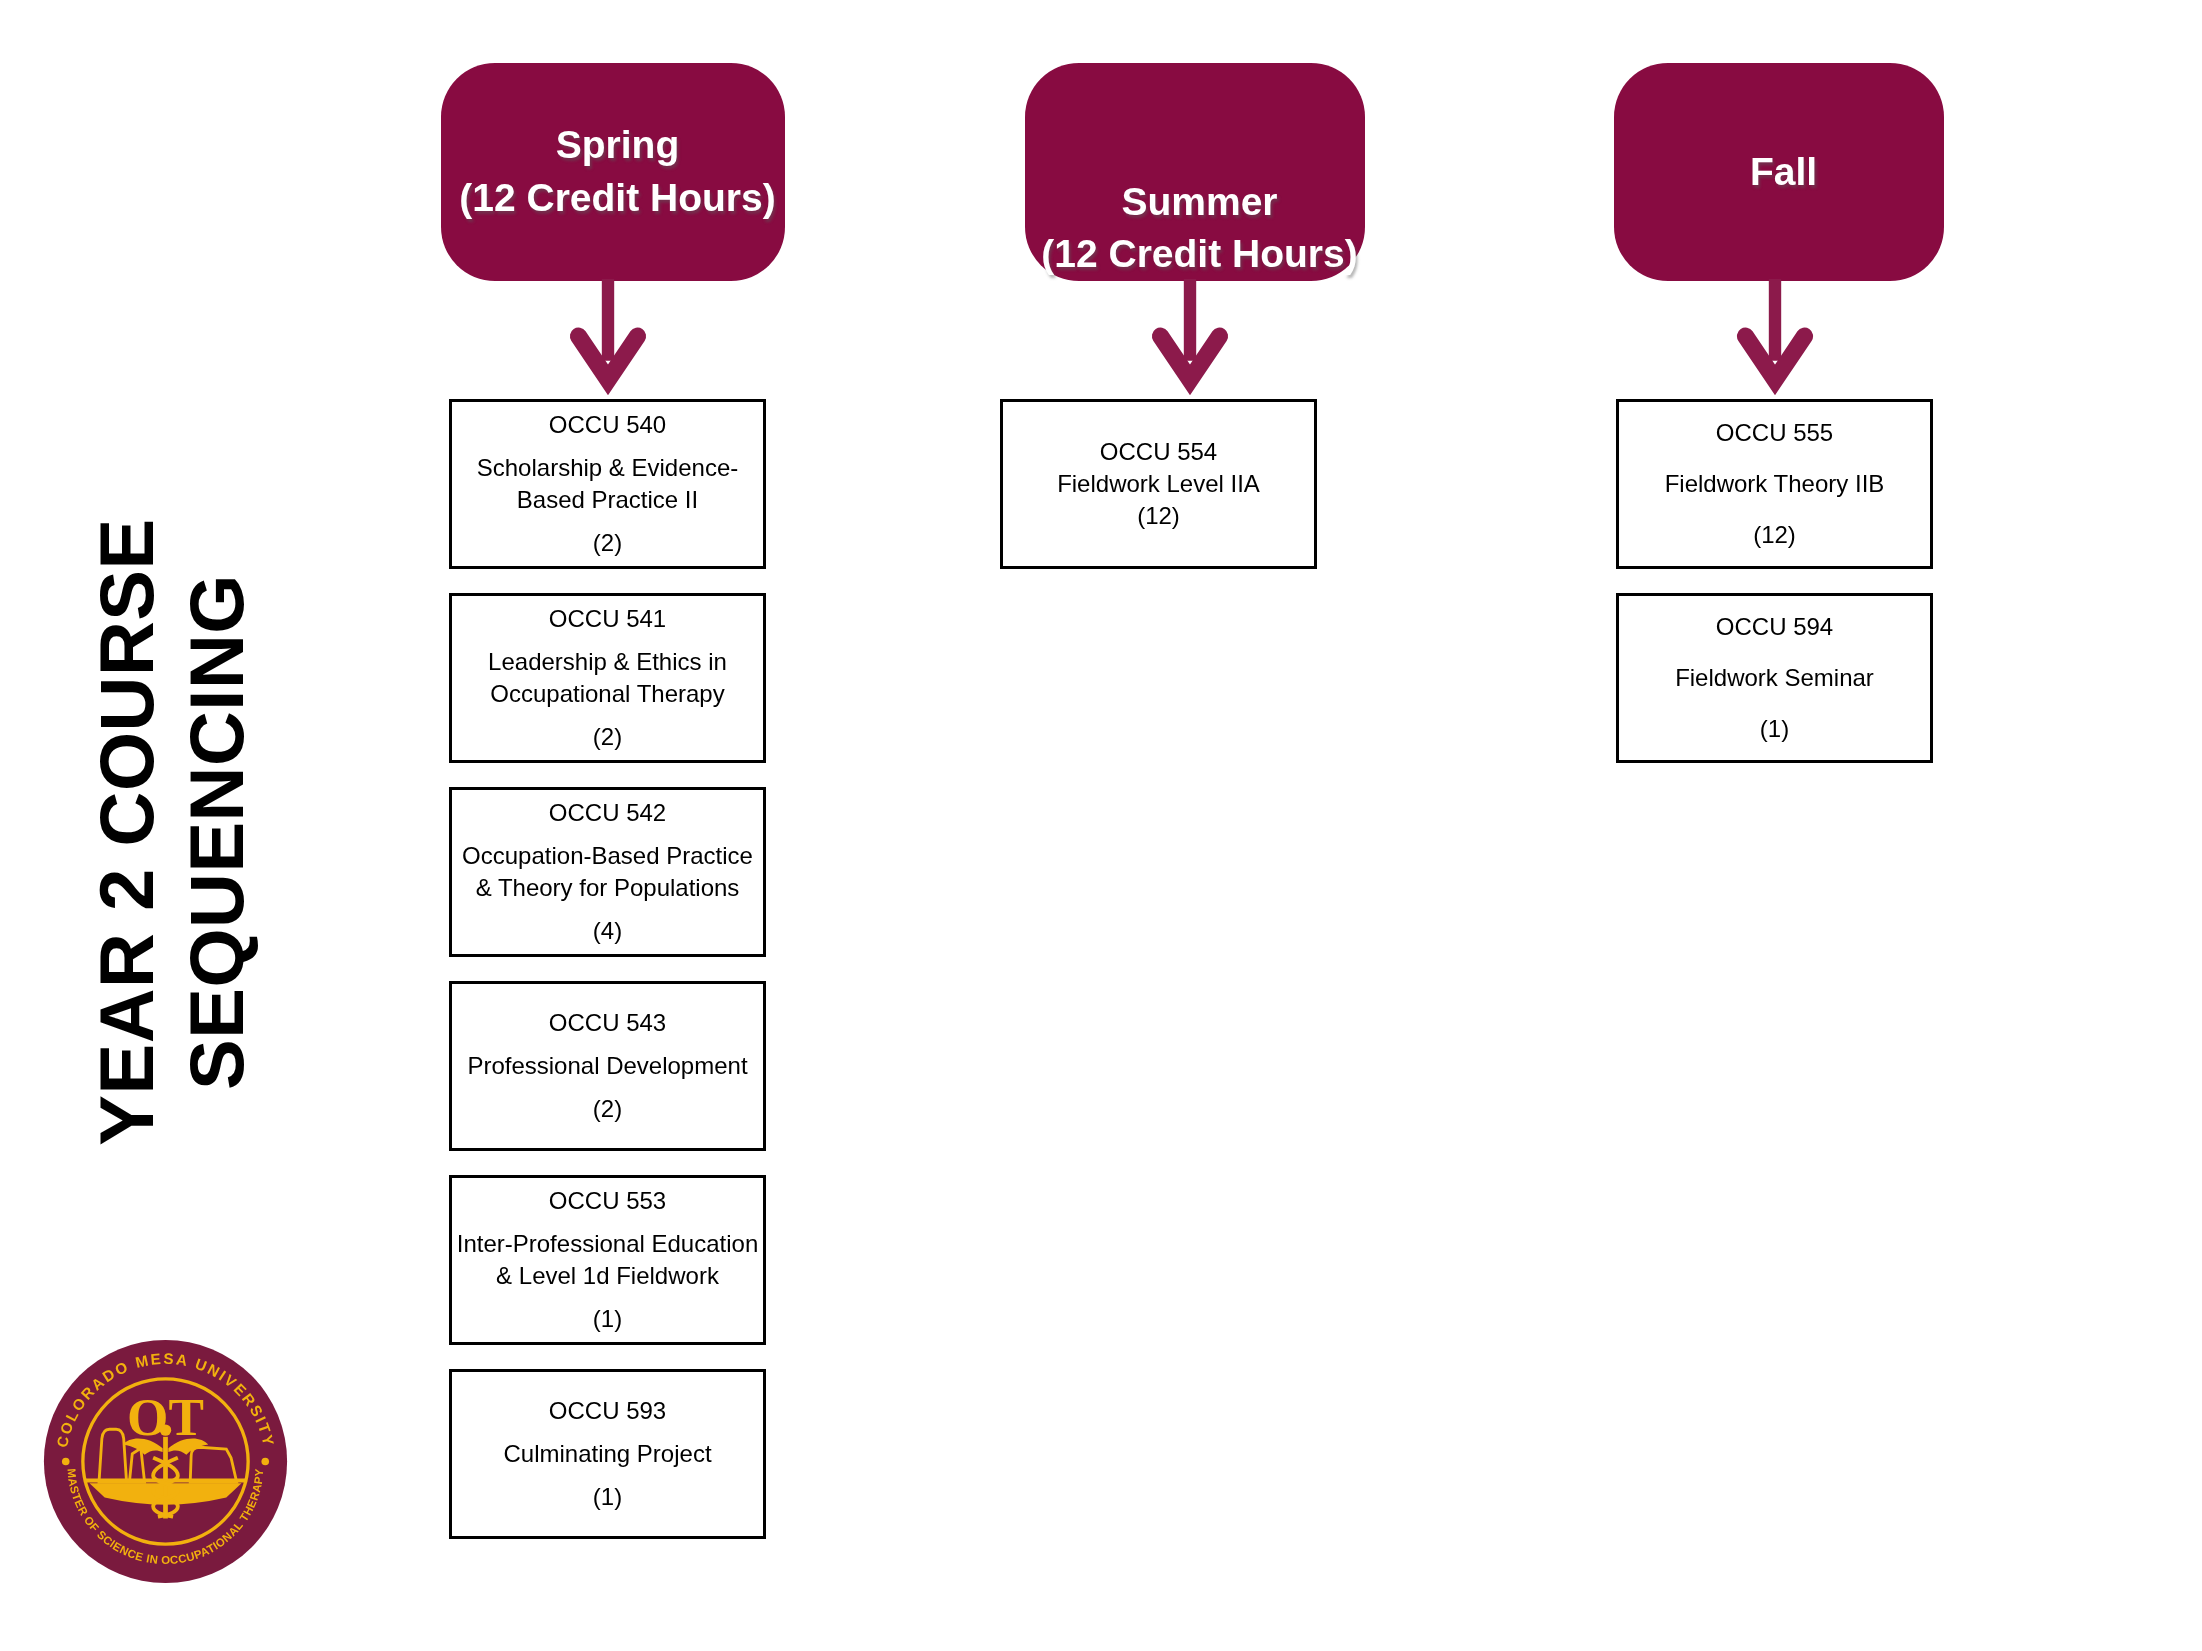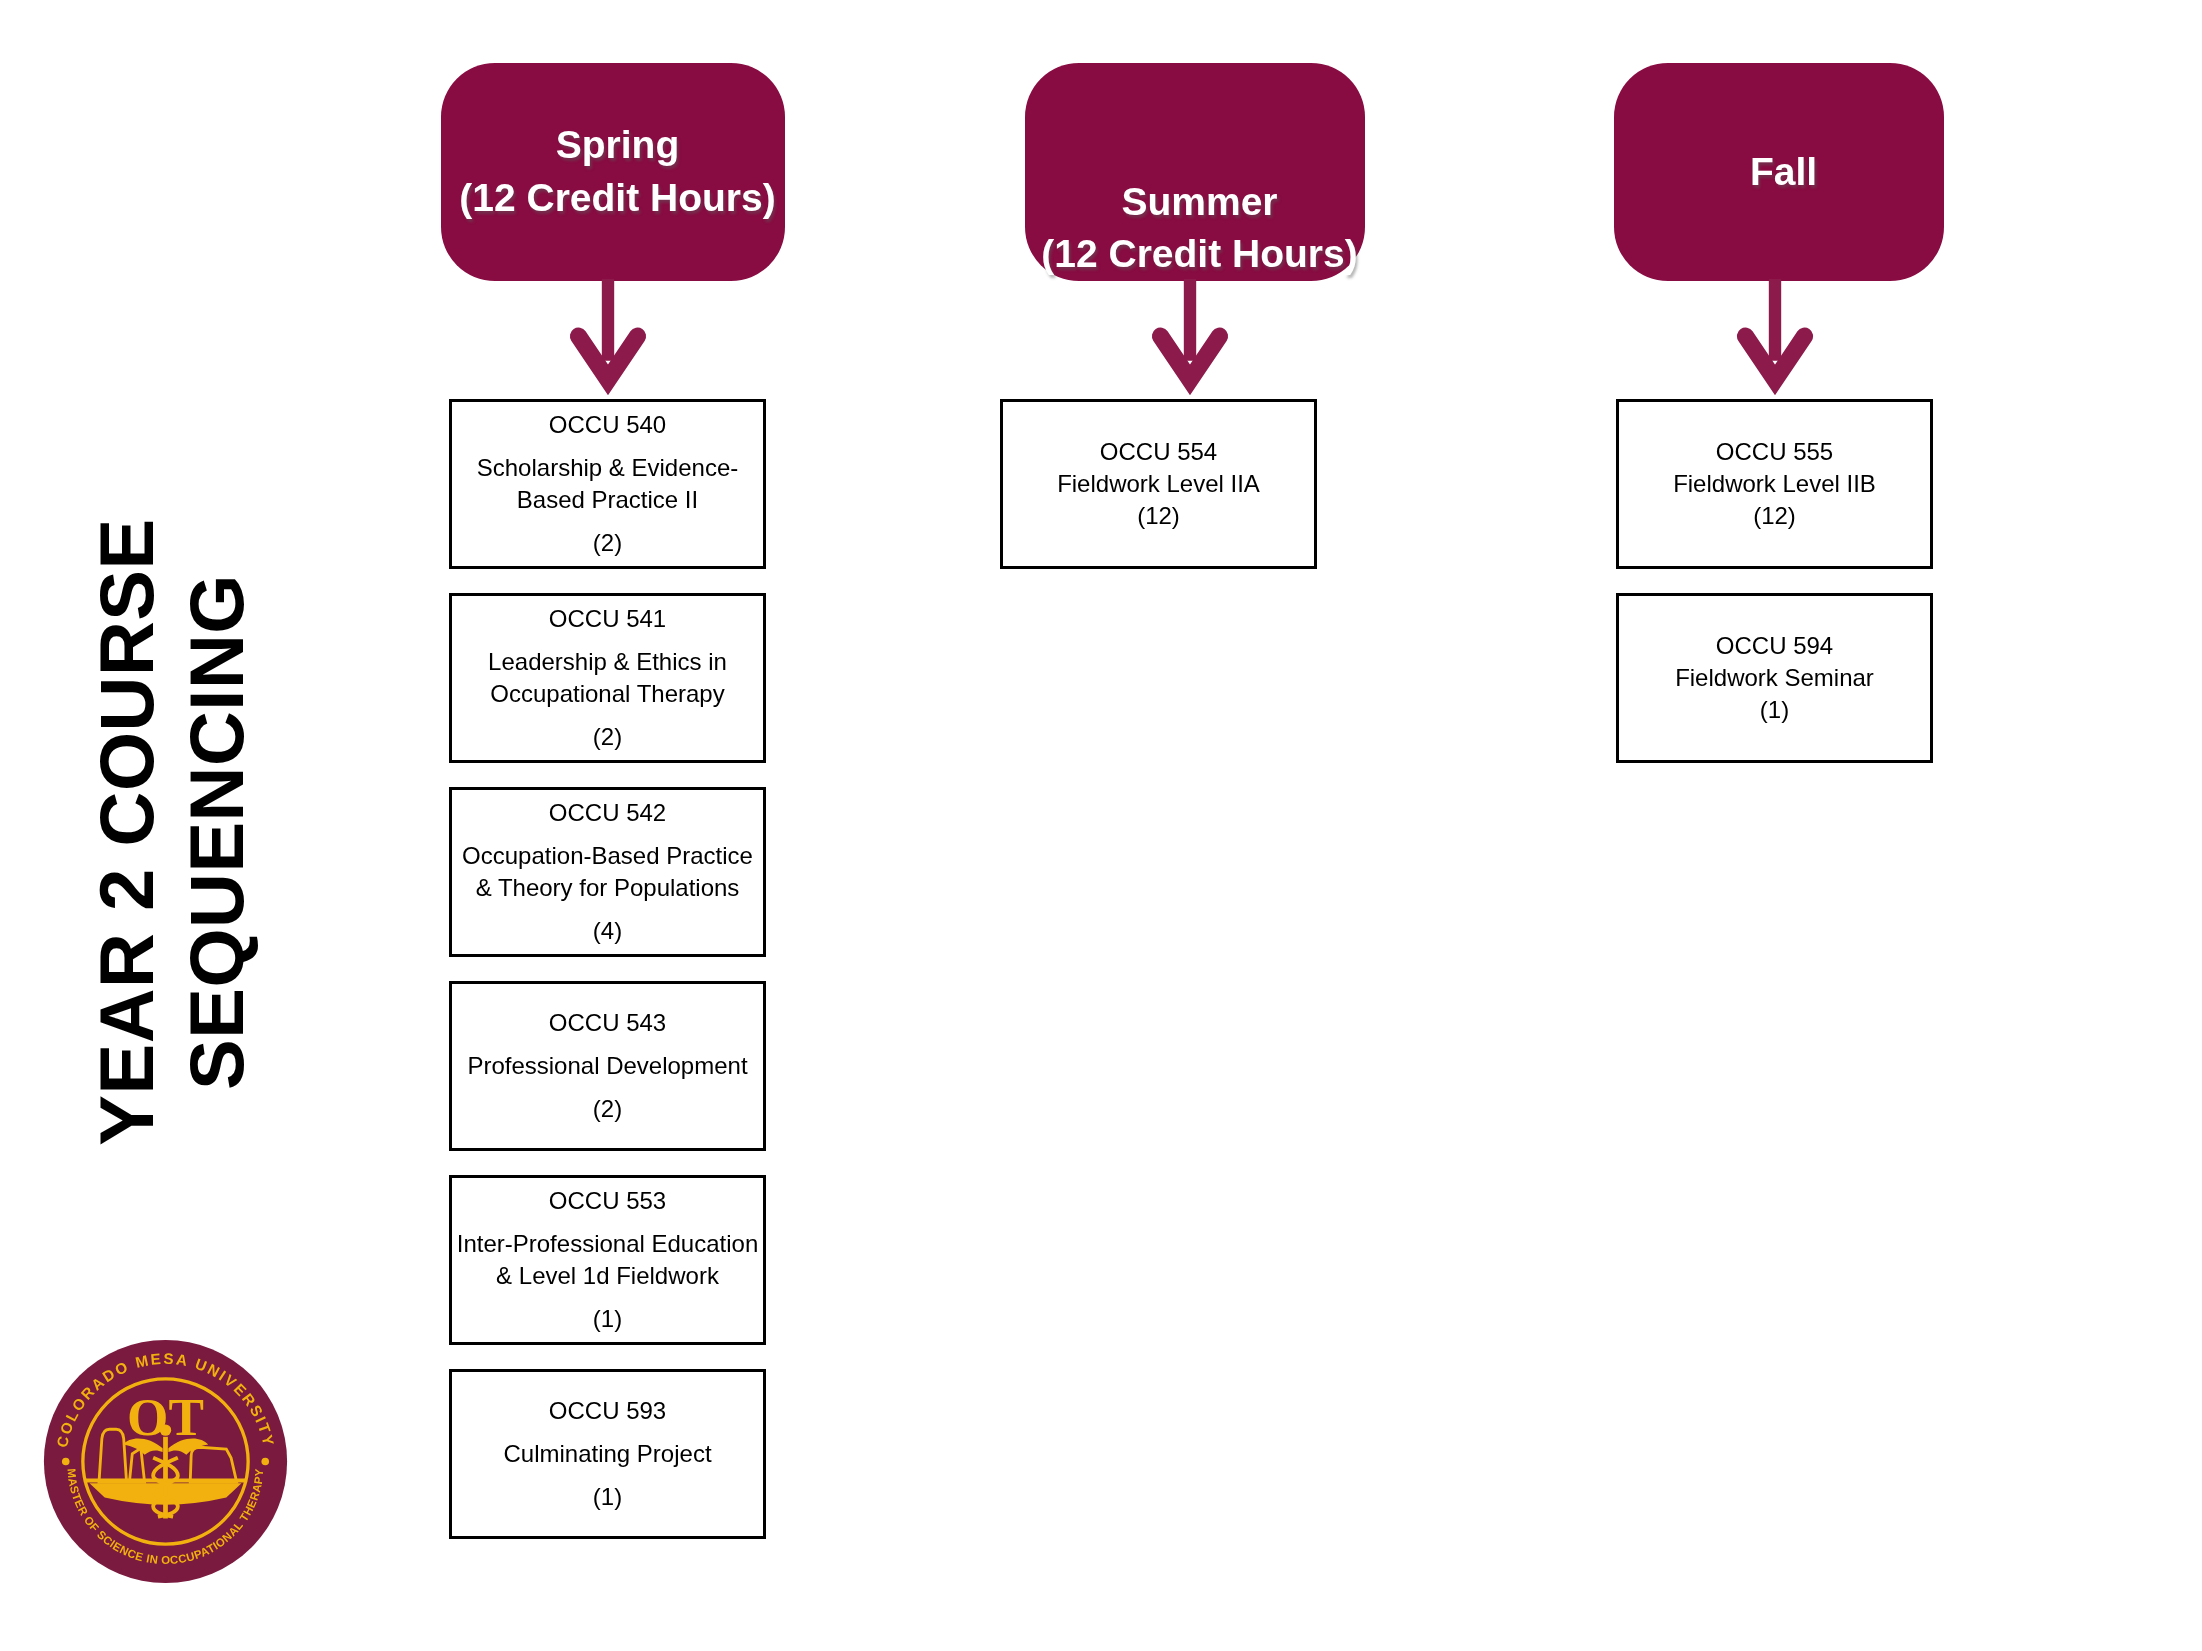--- a/index.html
+++ b/index.html
@@ -74,21 +74,21 @@
     display:flex;flex-direction:column;
     align-items:center;justify-content:center;
     text-align:center;
     font-size:24px;
     line-height:1.34;
     color:var(--text);
   }
   .course .course-name{white-space:pre-line;}
   .col-spring{left:449px;gap:11px;}
   .col-summer{left:1000px;}
-  .col-fall{left:1616px;}
+  .col-fall{left:1616px;gap:19px;}
 
   
   .logo{position:absolute;left:42px;top:1338px;width:247px;height:247px;}
   .lg-maroon{fill:var(--logo-maroon);}
   .lg-ring{fill:none;stroke:var(--logo-gold);stroke-width:3.5;}
   .lg-arc-top{font-family:"Liberation Sans",sans-serif;font-weight:bold;font-size:16px;letter-spacing:2.2px;fill:var(--logo-gold);}
   .lg-arc-bottom{font-family:"Liberation Sans",sans-serif;font-weight:bold;font-size:12px;letter-spacing:.4px;fill:var(--logo-gold);}
   .lg-monogram{font-family:"Liberation Serif",serif;font-weight:bold;font-size:56px;fill:var(--logo-gold);}
   .lg-gold-fill{fill:var(--logo-gold);}
   .lg-stroke{stroke:var(--logo-gold);fill:none;}
@@ -172,21 +172,21 @@
   <div style="display:contents">
     <div class="hdr" id="hdr-fall">
       <div>Fall</div>
     </div>
     <svg class="arrow" id="arrow-fall" viewBox="0 0 90 125">
       <line class="arrow-shaft" x1="45" y1="0" x2="45" y2="86"></line>
       <path class="arrow-head" d="M14,60 L45,106 L76,60"></path>
     </svg>
     <div class="course col-fall" style="top:399px">
       <div>OCCU 555</div>
-      <div class="course-name">Fieldwork Level IIB</div>
+      <div class="course-name">Fieldwork Theory IIB</div>
       <div>(12)</div>
     </div>
     <div class="course col-fall" style="top:593px">
       <div>OCCU 594</div>
       <div class="course-name">Fieldwork Seminar</div>
       <div>(1)</div>
     </div>
   </div>
 
   

